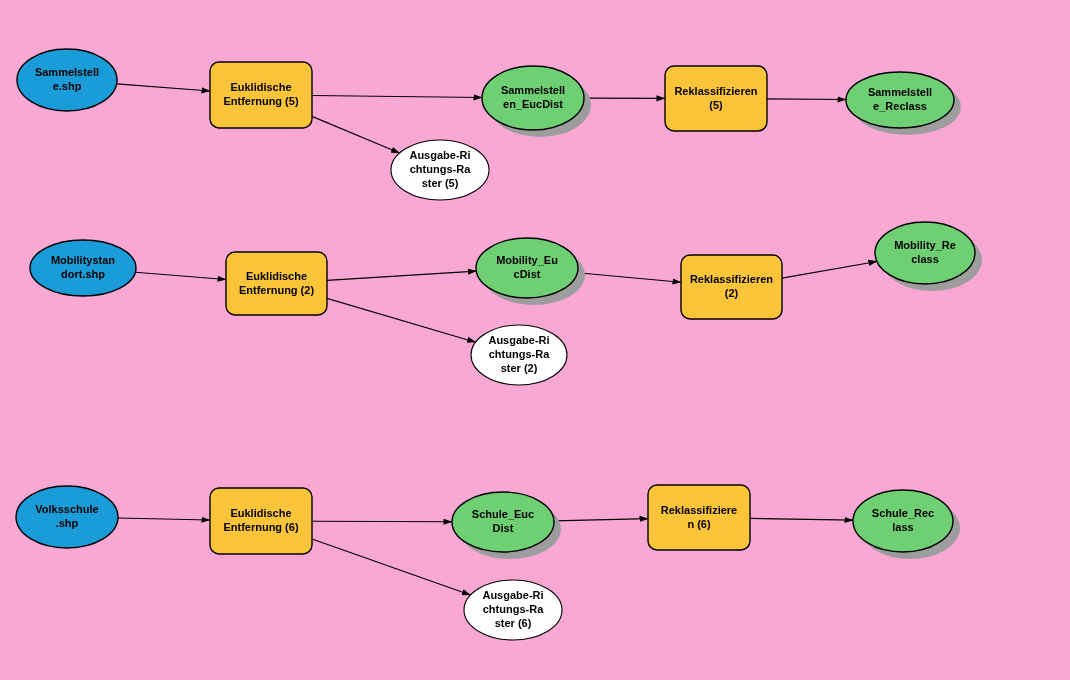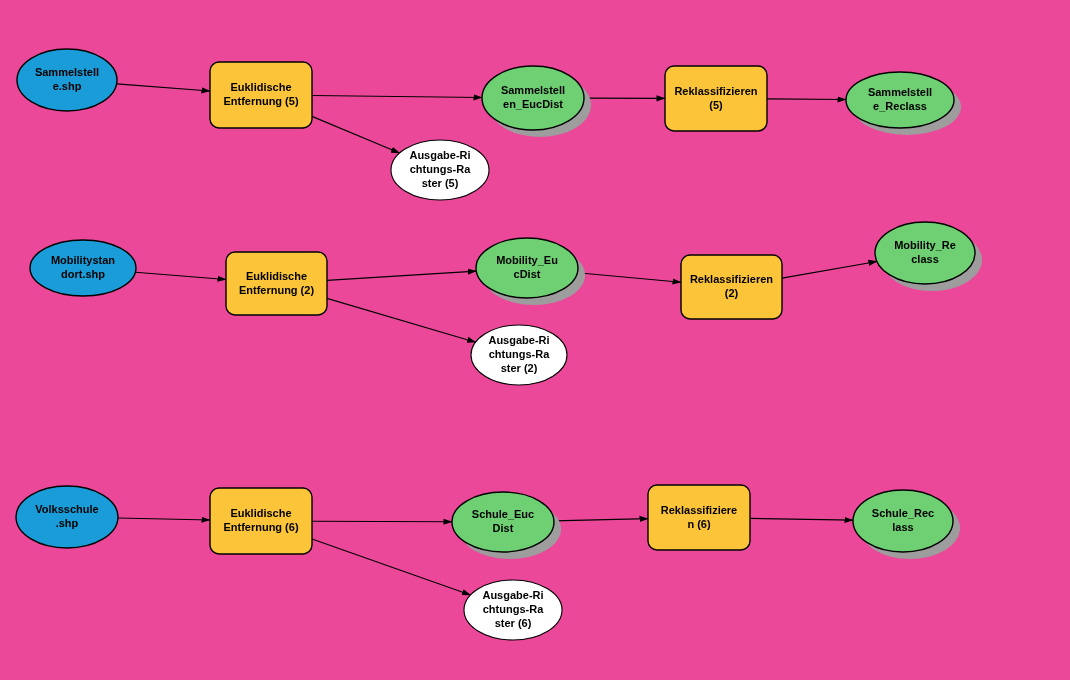--- a/index.html
+++ b/index.html
@@ -10,21 +10,21 @@
   body {
     width: 1070px;
     height: 680px;
     font-family: "Liberation Sans", sans-serif;
     overflow: hidden;
   }
   #model-canvas {
     position: relative;
     width: 1070px;
     height: 680px;
-    background: #ec4899;
+    background: #f9a8d4;
   }
   svg.diagram {
     display: block;
     width: 1070px;
     height: 680px;
   }
   .node-label {
     font-family: "Liberation Sans", sans-serif;
     font-size: 11px;
     font-weight: bold;

